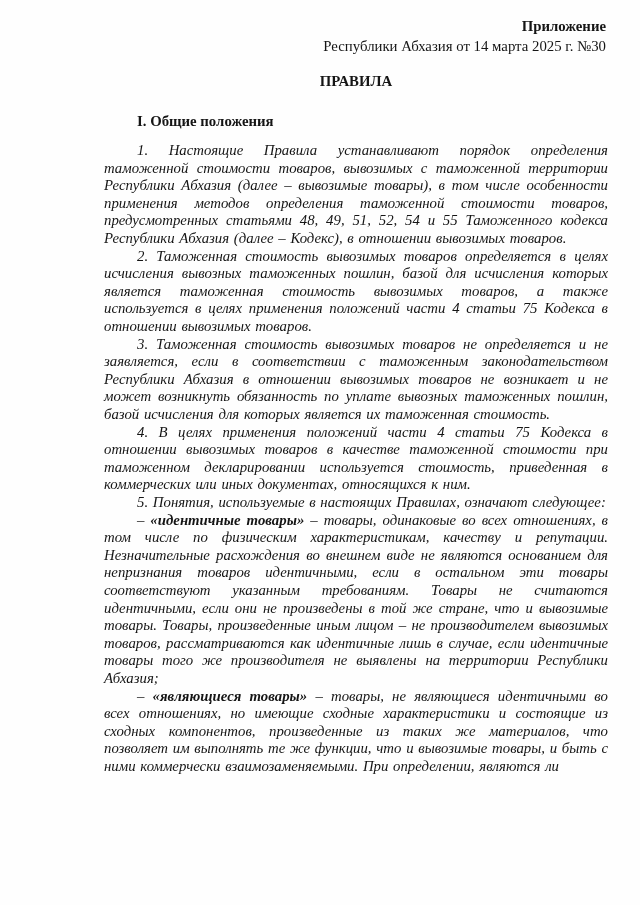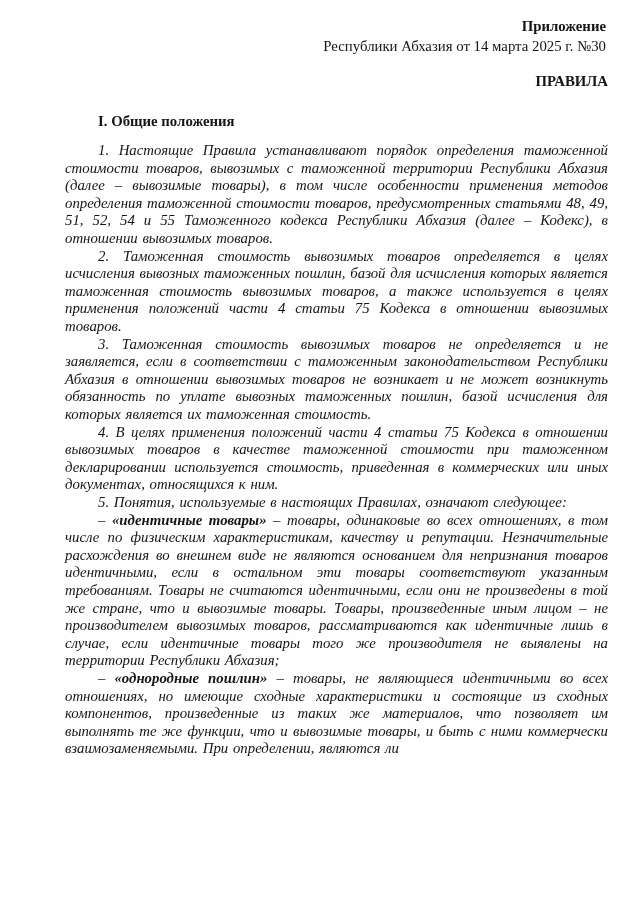--- a/index.html
+++ b/index.html
@@ -7,33 +7,33 @@
 
   .page {
     position: relative;
     width: 640px;
     height: 905px;
     background: #fefefe;
     color: #151515;
     font-family: "Liberation Serif", "DejaVu Serif", serif;
     font-size: 14.8px;
     line-height: 17.6px;
-    padding: 16px 32px 10px 65px;
+    padding: 16px 32px 10px 104px;
     overflow: hidden;
   }
 
   .doc-header {
     text-align: right;
     margin: 0 2px 16px 0;
   }
   .doc-header > div { line-height: 20px; }
   .doc-header .bold { font-weight: bold; }
 
   .doc-title {
-    text-align: right;
+    text-align: center;
     font-weight: bold;
     margin: 0 0 22px 0;
   }
   .doc-title > div { line-height: 18.5px; }
 
   .section-heading {
     font-weight: bold;
     margin: 0 0 12px 33px;
   }
 
@@ -63,15 +63,15 @@
   <div class="section-heading">I. Общие положения</div>
 
   <p class="para">1. Настоящие Правила устанавливают порядок определения таможенной стоимости товаров, вывозимых с таможенной территории Республики Абхазия (далее – вывозимые товары), в том числе особенности применения методов определения таможенной стоимости товаров, предусмотренных статьями 48, 49, 51, 52, 54 и 55 Таможенного кодекса Республики Абхазия (далее – Кодекс), в отношении вывозимых товаров.</p>
   <p class="para">2. Таможенная стоимость вывозимых товаров определяется в целях исчисления вывозных таможенных пошлин, базой для исчисления которых является таможенная стоимость вывозимых товаров, а также используется в целях применения положений части 4 статьи 75 Кодекса в отношении вывозимых товаров.</p>
   <p class="para">3. Таможенная стоимость вывозимых товаров не определяется и не заявляется, если в соответствии с таможенным законодательством Республики Абхазия в отношении вывозимых товаров не возникает и не может возникнуть обязанность по уплате вывозных таможенных пошлин, базой исчисления для которых является их таможенная стоимость.</p>
   <p class="para">4. В целях применения положений части 4 статьи 75 Кодекса в отношении вывозимых товаров в качестве таможенной стоимости при таможенном декларировании используется стоимость, приведенная в коммерческих или иных документах, относящихся к ним.</p>
   <p class="para">5. Понятия, используемые в настоящих Правилах, означают следующее:</p>
 
   <p class="para"><span>– </span><b>«идентичные товары»</b><span> – товары, одинаковые во всех отношениях, в том числе по физическим характеристикам, качеству и репутации. Незначительные расхождения во внешнем виде не являются основанием для непризнания товаров идентичными, если в остальном эти товары соответствуют указанным требованиям. Товары не считаются идентичными, если они не произведены в той же стране, что и вывозимые товары. Товары, произведенные иным лицом – не производителем вывозимых товаров, рассматриваются как идентичные лишь в случае, если идентичные товары того же производителя не выявлены на территории Республики Абхазия;</span></p>
 
-  <p class="para"><span>– </span><b>«однородные пошлин»</b><span> – товары, не являющиеся идентичными во всех отношениях, но имеющие сходные характеристики и состоящие из сходных компонентов, произведенные из таких же материалов, что позволяет им выполнять те же функции, что и вывозимые товары, и быть с ними коммерчески взаимозаменяемыми. При определении, являются ли</span></p>
+  <p class="para"><span>– </span><b>«являющиеся товары»</b><span> – товары, не являющиеся идентичными во всех отношениях, но имеющие сходные характеристики и состоящие из сходных компонентов, произведенные из таких же материалов, что позволяет им выполнять те же функции, что и вывозимые товары, и быть с ними коммерчески взаимозаменяемыми. При определении, являются ли</span></p>
 
 </div>
 
 </body></html>

